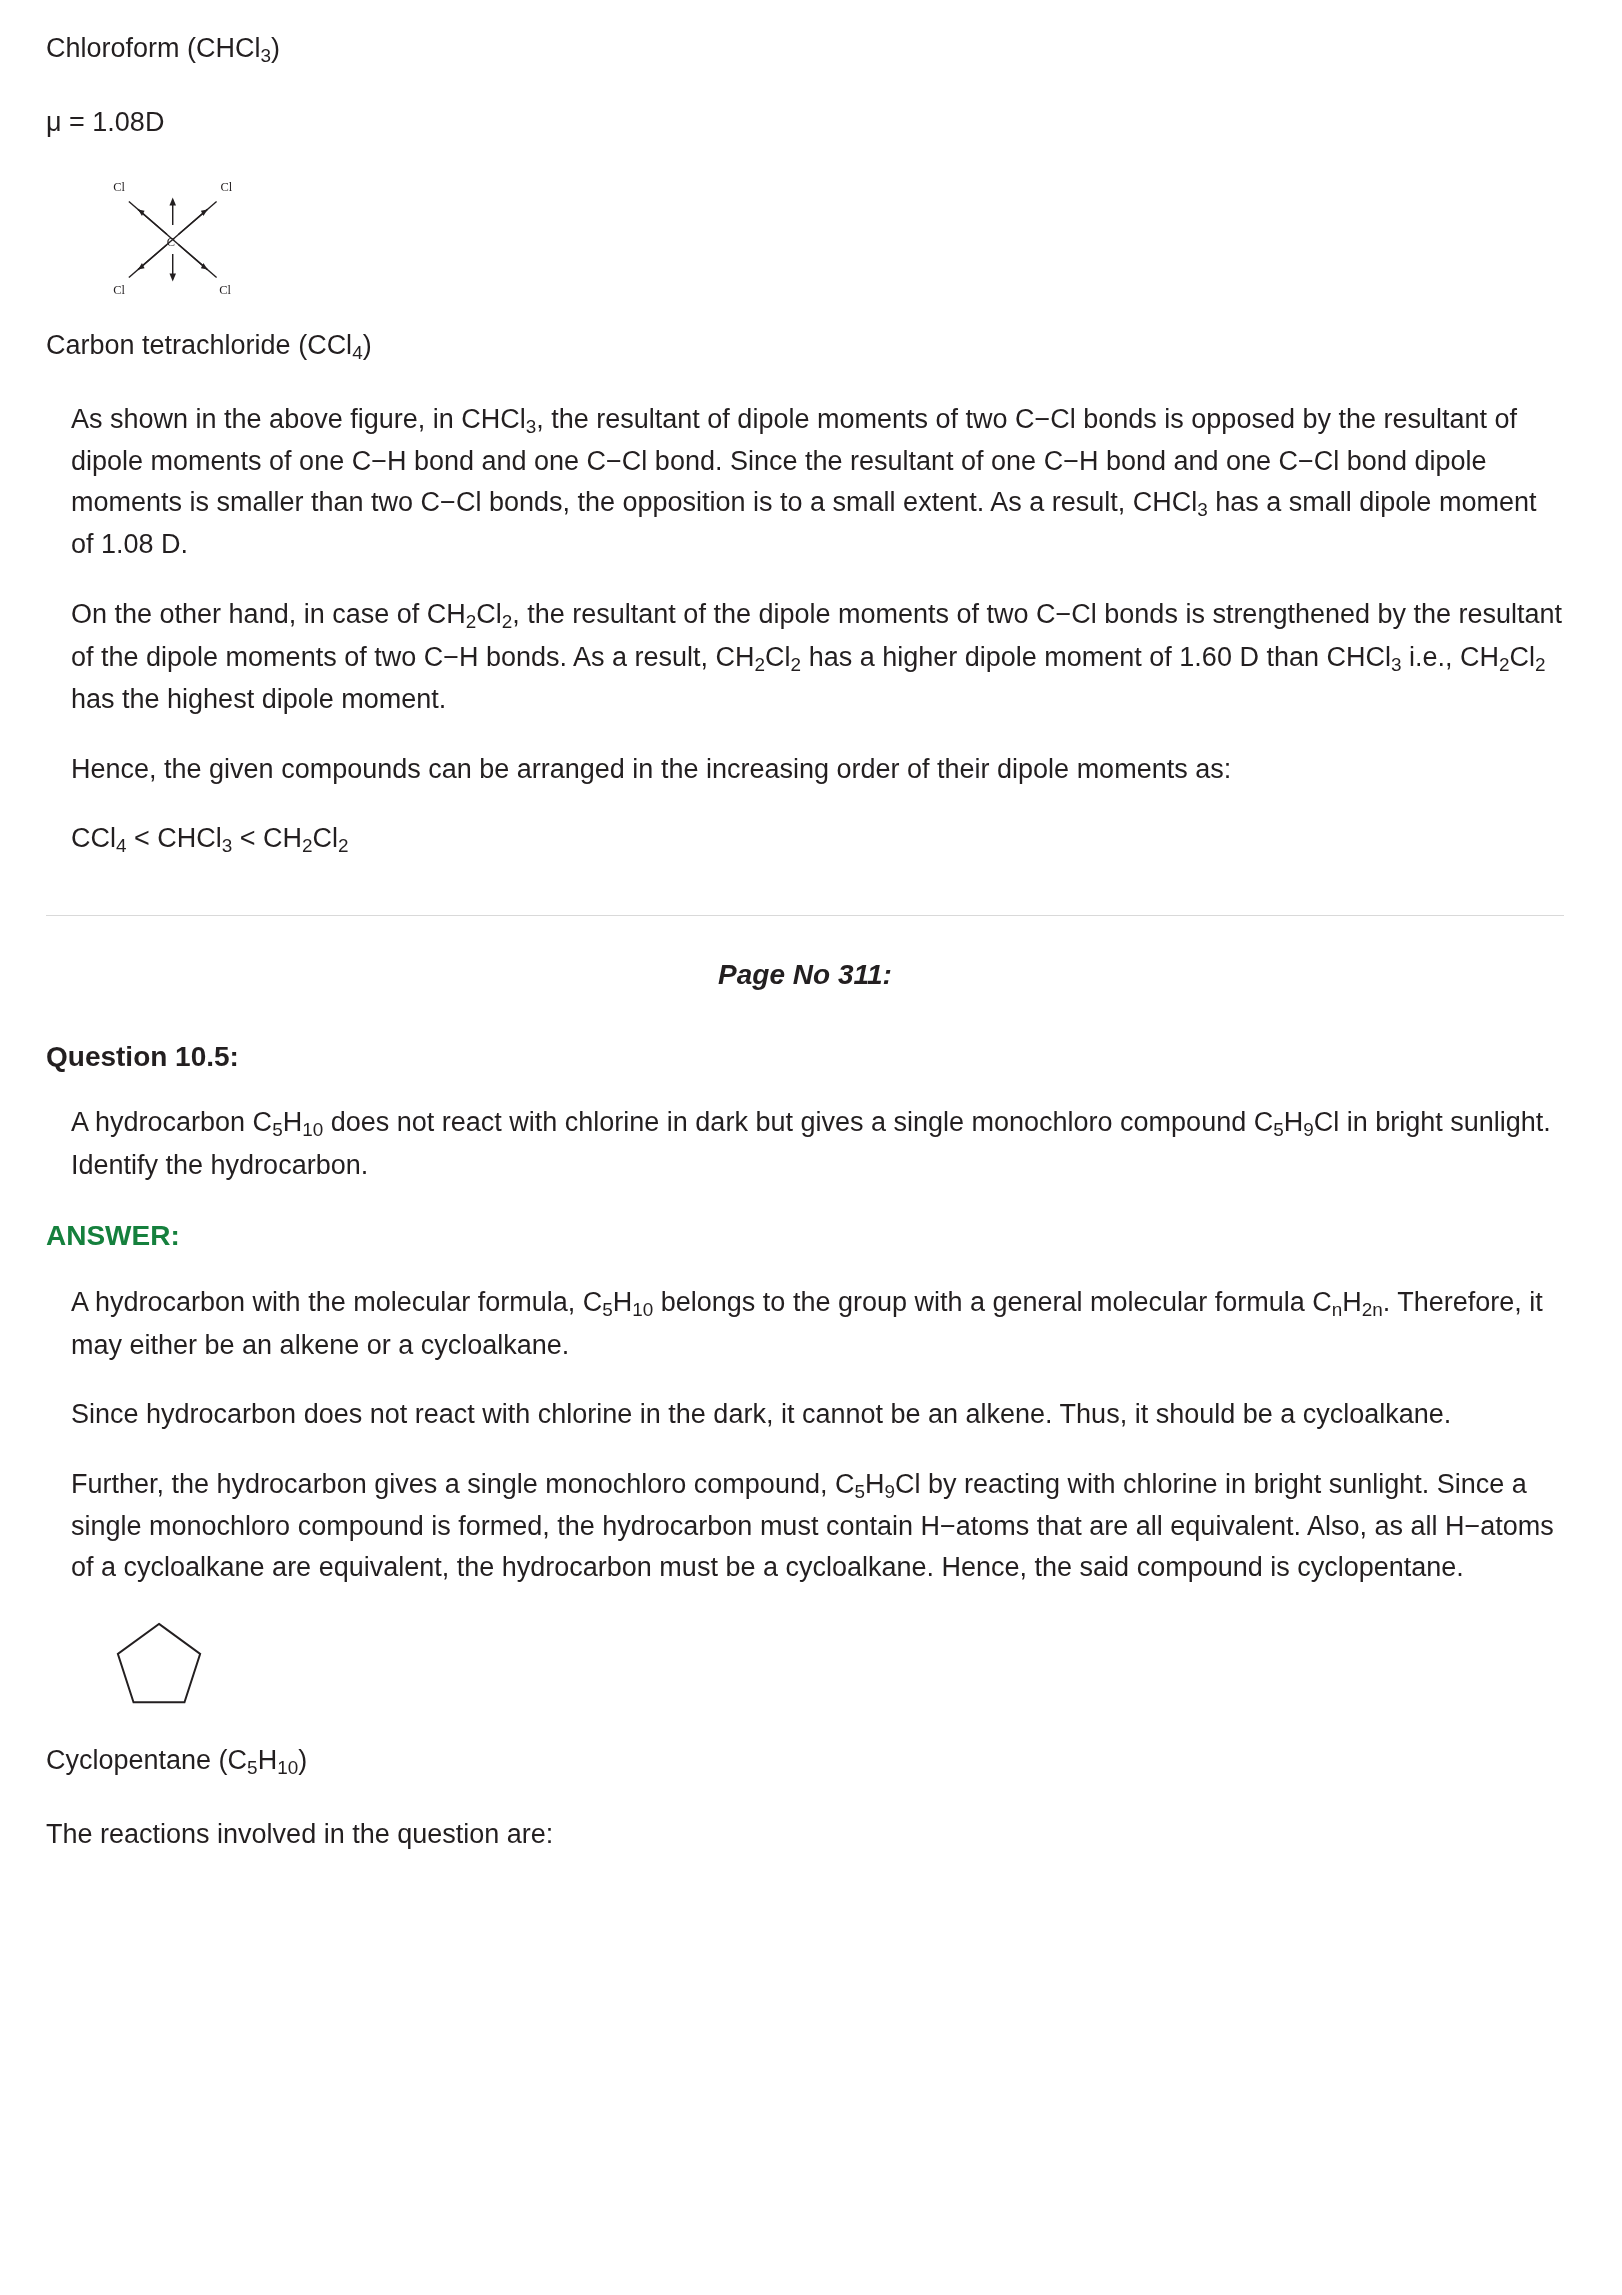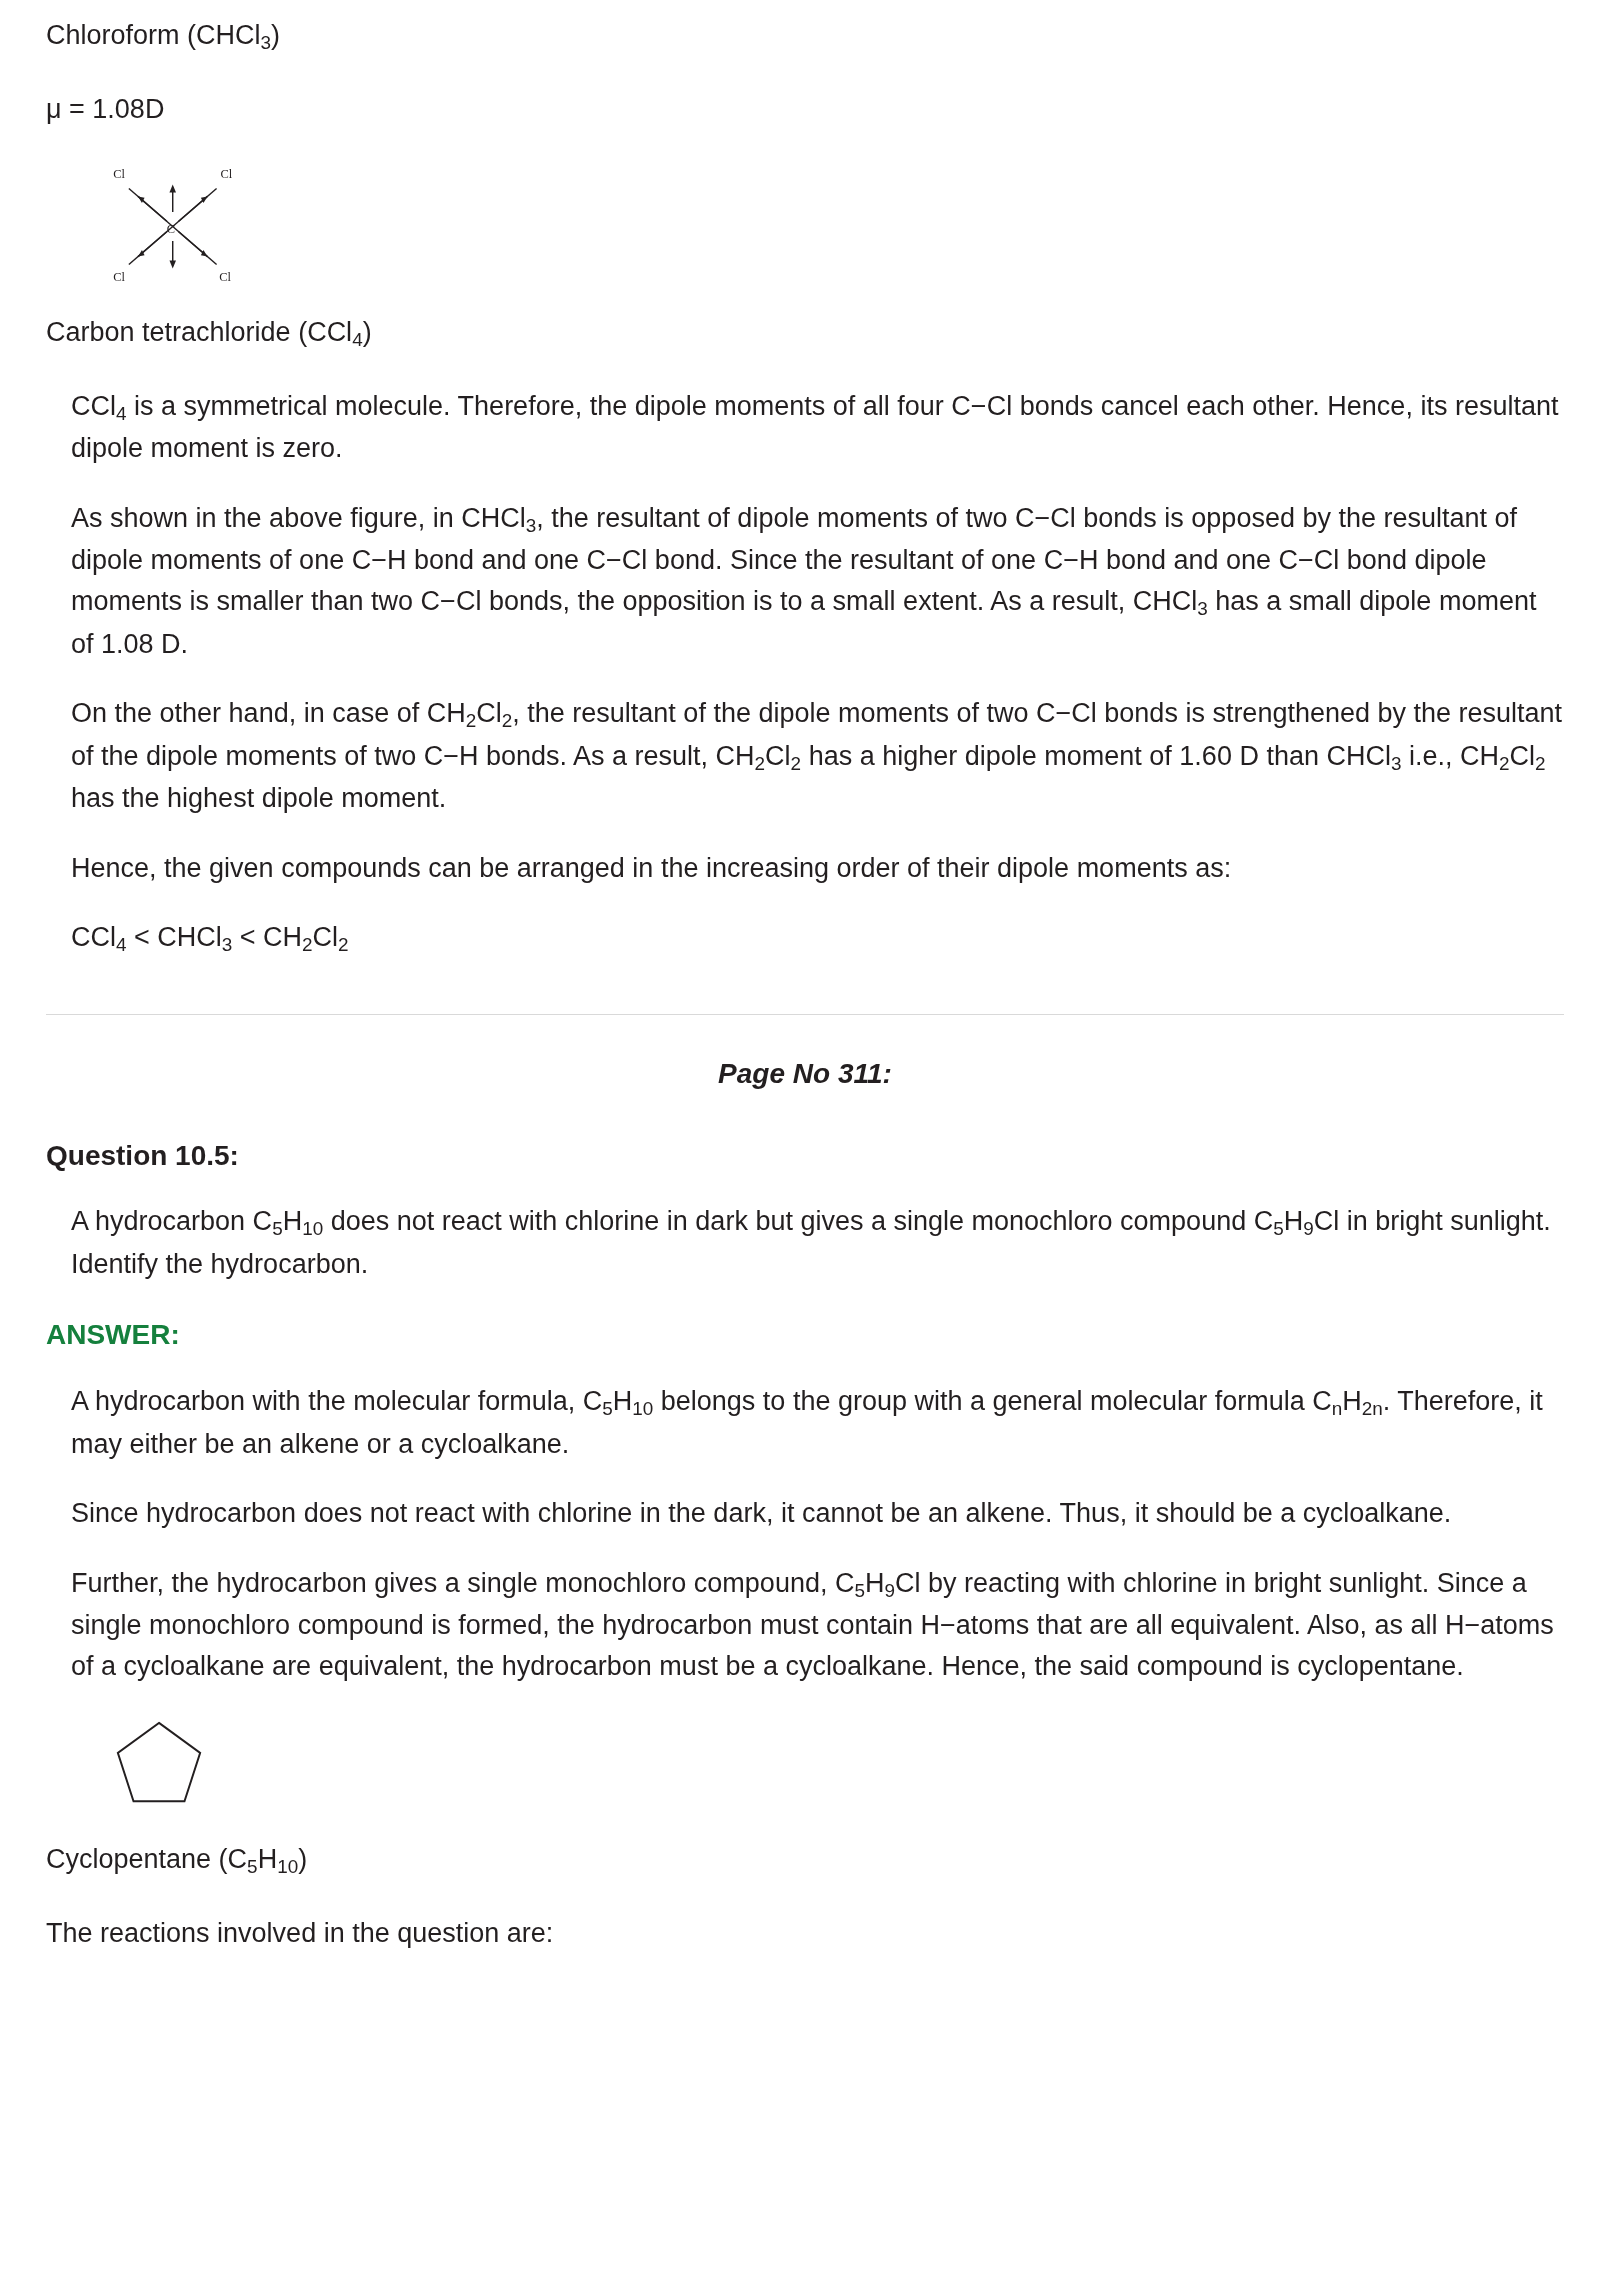--- a/index.html
+++ b/index.html
@@ -9,21 +9,21 @@
   }
   body {
     width: 1622px;
     font-family: "Liberation Sans", sans-serif;
     color: #231f20;
     -webkit-font-smoothing: antialiased;
   }
   .page {
     width: 1610px;
     box-sizing: border-box;
-    padding: 15px 46px 26px 46px;
+    padding: 28px 46px 26px 46px;
   }
   .line {
     font-size: 27px;
     line-height: 1.52;
     margin: 0 0 31px 0;
   }
   .para {
     font-size: 27px;
     line-height: 1.50;
     margin: 0 0 29px 25px;
@@ -115,21 +115,20 @@
         <text x="176" y="184">Cl</text>
       </g>
     </svg>
   </div>
 
   <div class="line">
     <span>Carbon tetrachloride (CCl</span><sub>4</sub><span>)</span>
   </div>
 
 
-  <div class="para">CCl<sub>4</sub> is a symmetrical molecule. Therefore, the dipole moments of all four C−Cl bonds cancel each other. Hence, its resultant dipole moment is zero.</div>
   <div class="para">As shown in the above figure, in CHCl<sub>3</sub>, the resultant of dipole moments of two C−Cl bonds is opposed by the resultant of dipole moments of one C−H bond and one C−Cl bond. Since the resultant of one C−H bond and one C−Cl bond dipole moments is smaller than two C−Cl bonds, the opposition is to a small extent. As a result, CHCl<sub>3</sub> has a small dipole moment of 1.08 D.</div>
   <div class="para">On the other hand, in case of CH<sub>2</sub>Cl<sub>2</sub>, the resultant of the dipole moments of two C−Cl bonds is strengthened by the resultant of the dipole moments of two C−H bonds. As a result, CH<sub>2</sub>Cl<sub>2</sub> has a higher dipole moment of 1.60 D than CHCl<sub>3</sub> i.e., CH<sub>2</sub>Cl<sub>2</sub> has the highest dipole moment.</div>
   <div class="para">Hence, the given compounds can be arranged in the increasing order of their dipole moments as:</div>
   <div class="para">CCl<sub>4</sub> &lt; CHCl<sub>3</sub> &lt; CH<sub>2</sub>Cl<sub>2</sub></div>
 
   <hr class="divider">
 
   <div class="page-heading">Page No 311:</div>
 
   <div class="question-title">Question 10.5:</div>

